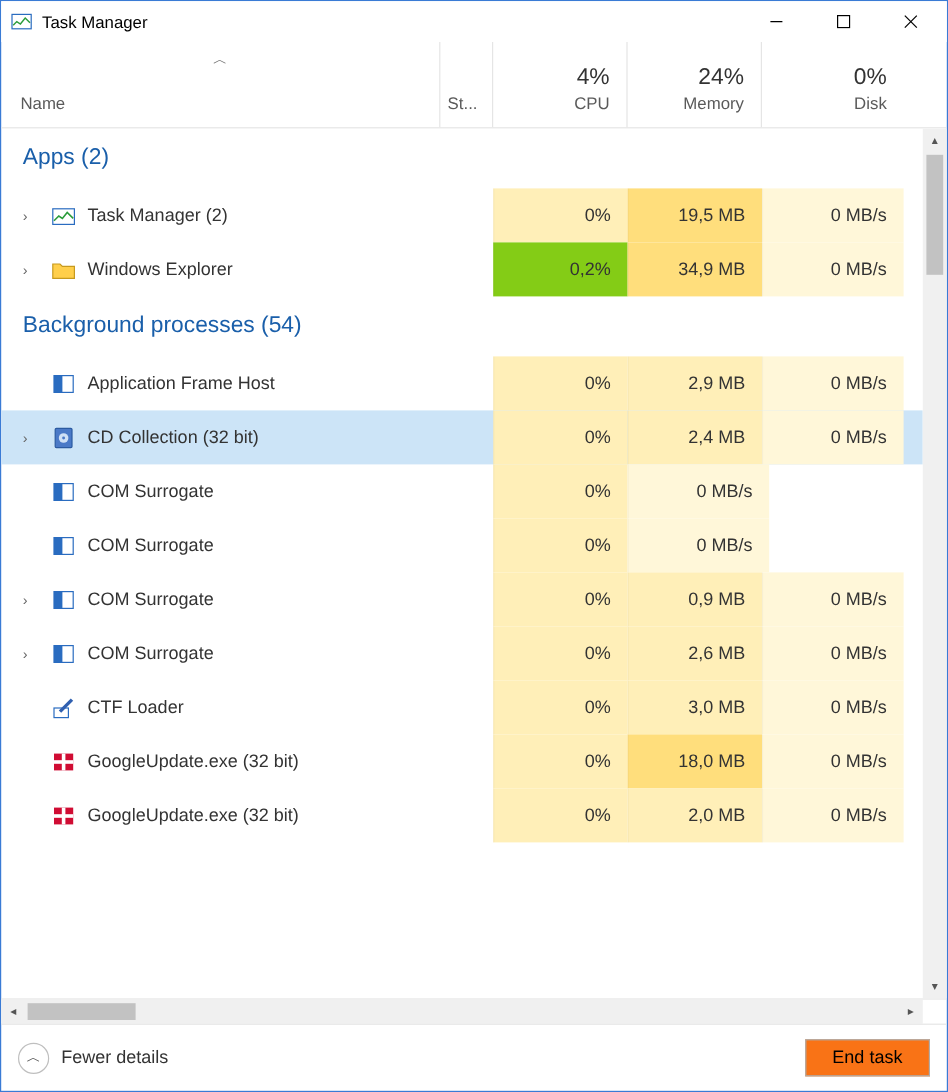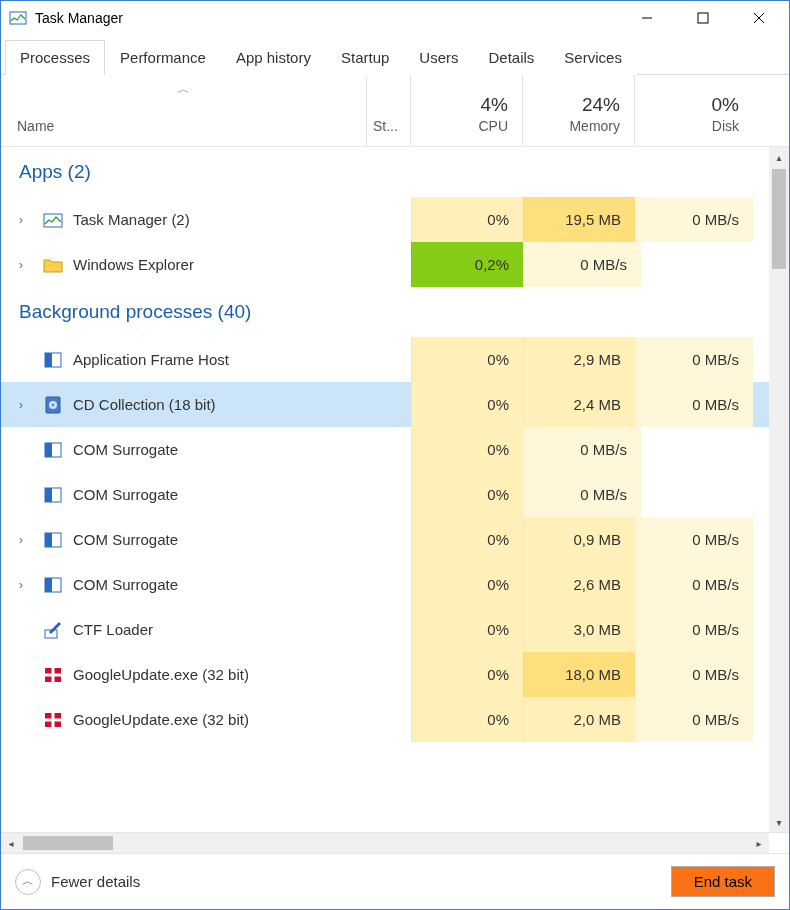--- a/index.html
+++ b/index.html
@@ -275,29 +275,20 @@
       <div class="win-btn">
           <svg width="12" height="12">
             <line x1="1" y1="1" x2="11" y2="11" stroke-width="1"></line>
             <line x1="11" y1="1" x2="1" y2="11" stroke-width="1"></line>
           </svg>
         </div>
     </div>
   </div>
 
 
-  <div class="tabs">
-    <div class="tab active">Processes</div>
-    <div class="tab">Performance</div>
-    <div class="tab">App history</div>
-    <div class="tab">Startup</div>
-    <div class="tab">Users</div>
-    <div class="tab">Details</div>
-    <div class="tab">Services</div>
-  </div>
 
   <div class="cols">
     <div class="col-name">
       <span class="sort-caret">︿</span>
       <span>Name</span>
     </div>
     <div class="col-status">
       <span>St...</span>
     </div>
     <div class="col-num">
@@ -336,23 +327,24 @@
           <div class="cell-name">
             <span class="expander">›</span>
             <span class="row-icon">
               <svg viewBox="0 0 20 20">
                 <path d="M1 5h6l2 2h10v10H1z" fill="#ffcf4b" stroke="#c79a1e"></path>
               </svg>
             </span>
             <span class="row-name">Windows Explorer</span>
           </div>
           <div class="cell-cpu heat-2">0,2%</div>
-          <div class="cell-disk heat-0">0 MB/s</div>
-        </div>
-        <div class="group-header">Background processes (40)</div>
+          <div class="cell-mem heat-3">34,9 MB</div>
+          <div class="cell-disk heat-0">0 MB/s</div>
+        </div>
+        <div class="group-header">Background processes (54)</div>
         <div class="row">
           <div class="cell-name">
             <span class="expander"></span>
             <span class="row-icon">
               <svg viewBox="0 0 20 20">
                 <rect x="2" y="3" width="16" height="14" fill="#fff" stroke="#2a6cc0"></rect>
                 <rect x="2" y="3" width="7" height="14" fill="#2a6cc0"></rect>
               </svg>
             </span>
             <span class="row-name">Application Frame Host</span>
@@ -364,21 +356,21 @@
         <div class="row selected">
           <div class="cell-name">
             <span class="expander">›</span>
             <span class="row-icon">
               <svg viewBox="0 0 20 20">
                 <rect x="3" y="2" width="14" height="16" rx="1" fill="#4a79c7" stroke="#2b5aa0"></rect>
                 <circle cx="10" cy="10" r="4" fill="#cfe0f5"></circle>
                 <circle cx="10" cy="10" r="1.2" fill="#4a79c7"></circle>
               </svg>
             </span>
-            <span class="row-name">CD Collection (18 bit)</span>
+            <span class="row-name">CD Collection (32 bit)</span>
           </div>
           <div class="cell-cpu heat-1">0%</div>
           <div class="cell-mem heat-1">2,4 MB</div>
           <div class="cell-disk heat-0">0 MB/s</div>
         </div>
         <div class="row">
           <div class="cell-name">
             <span class="expander"></span>
             <span class="row-icon">
               <svg viewBox="0 0 20 20">

